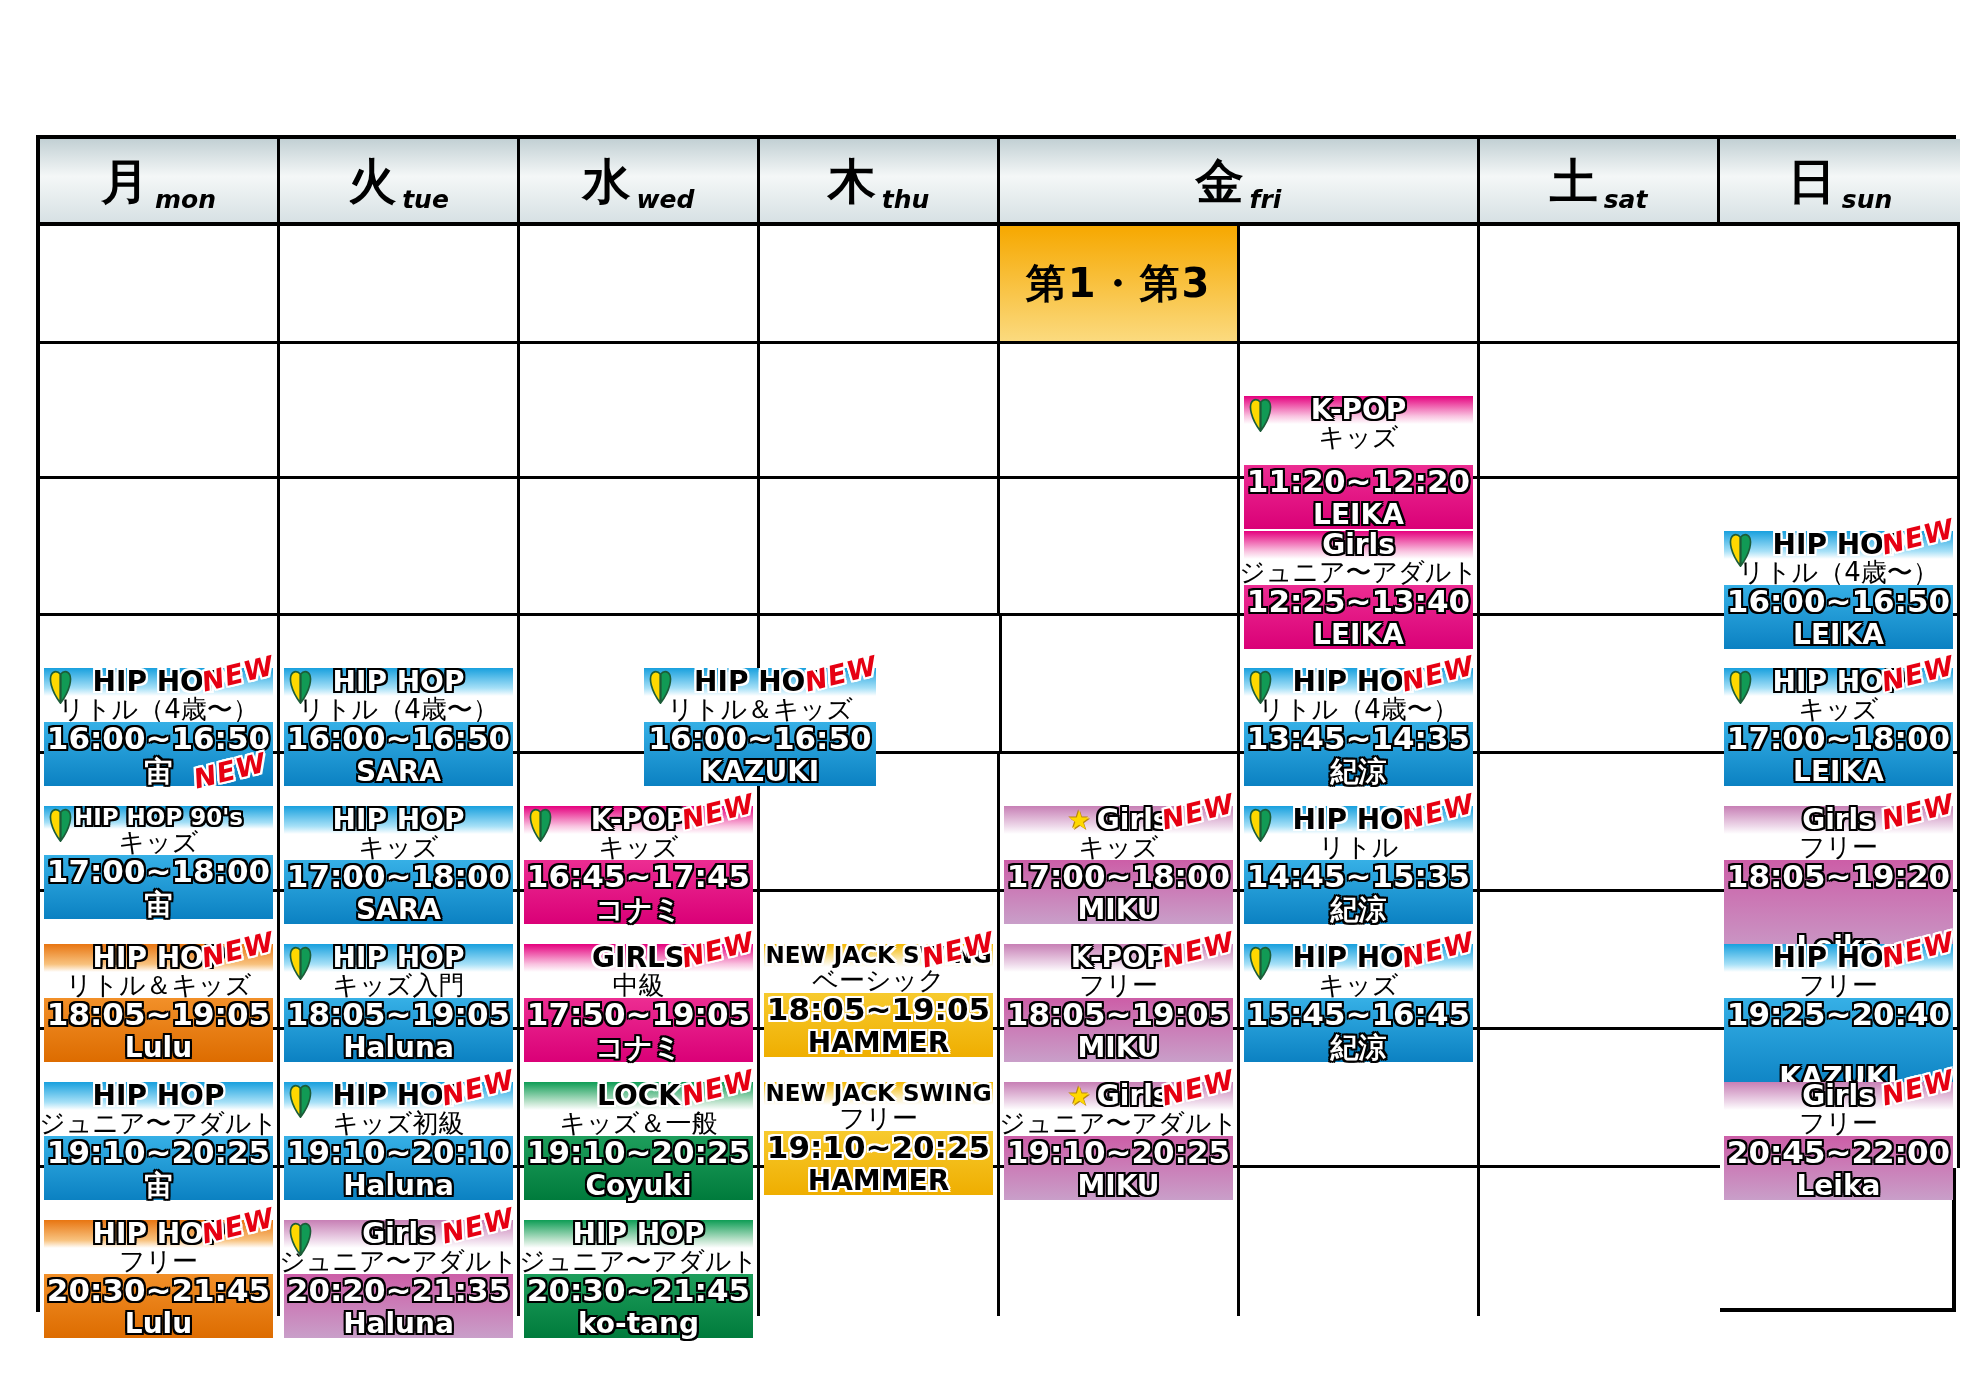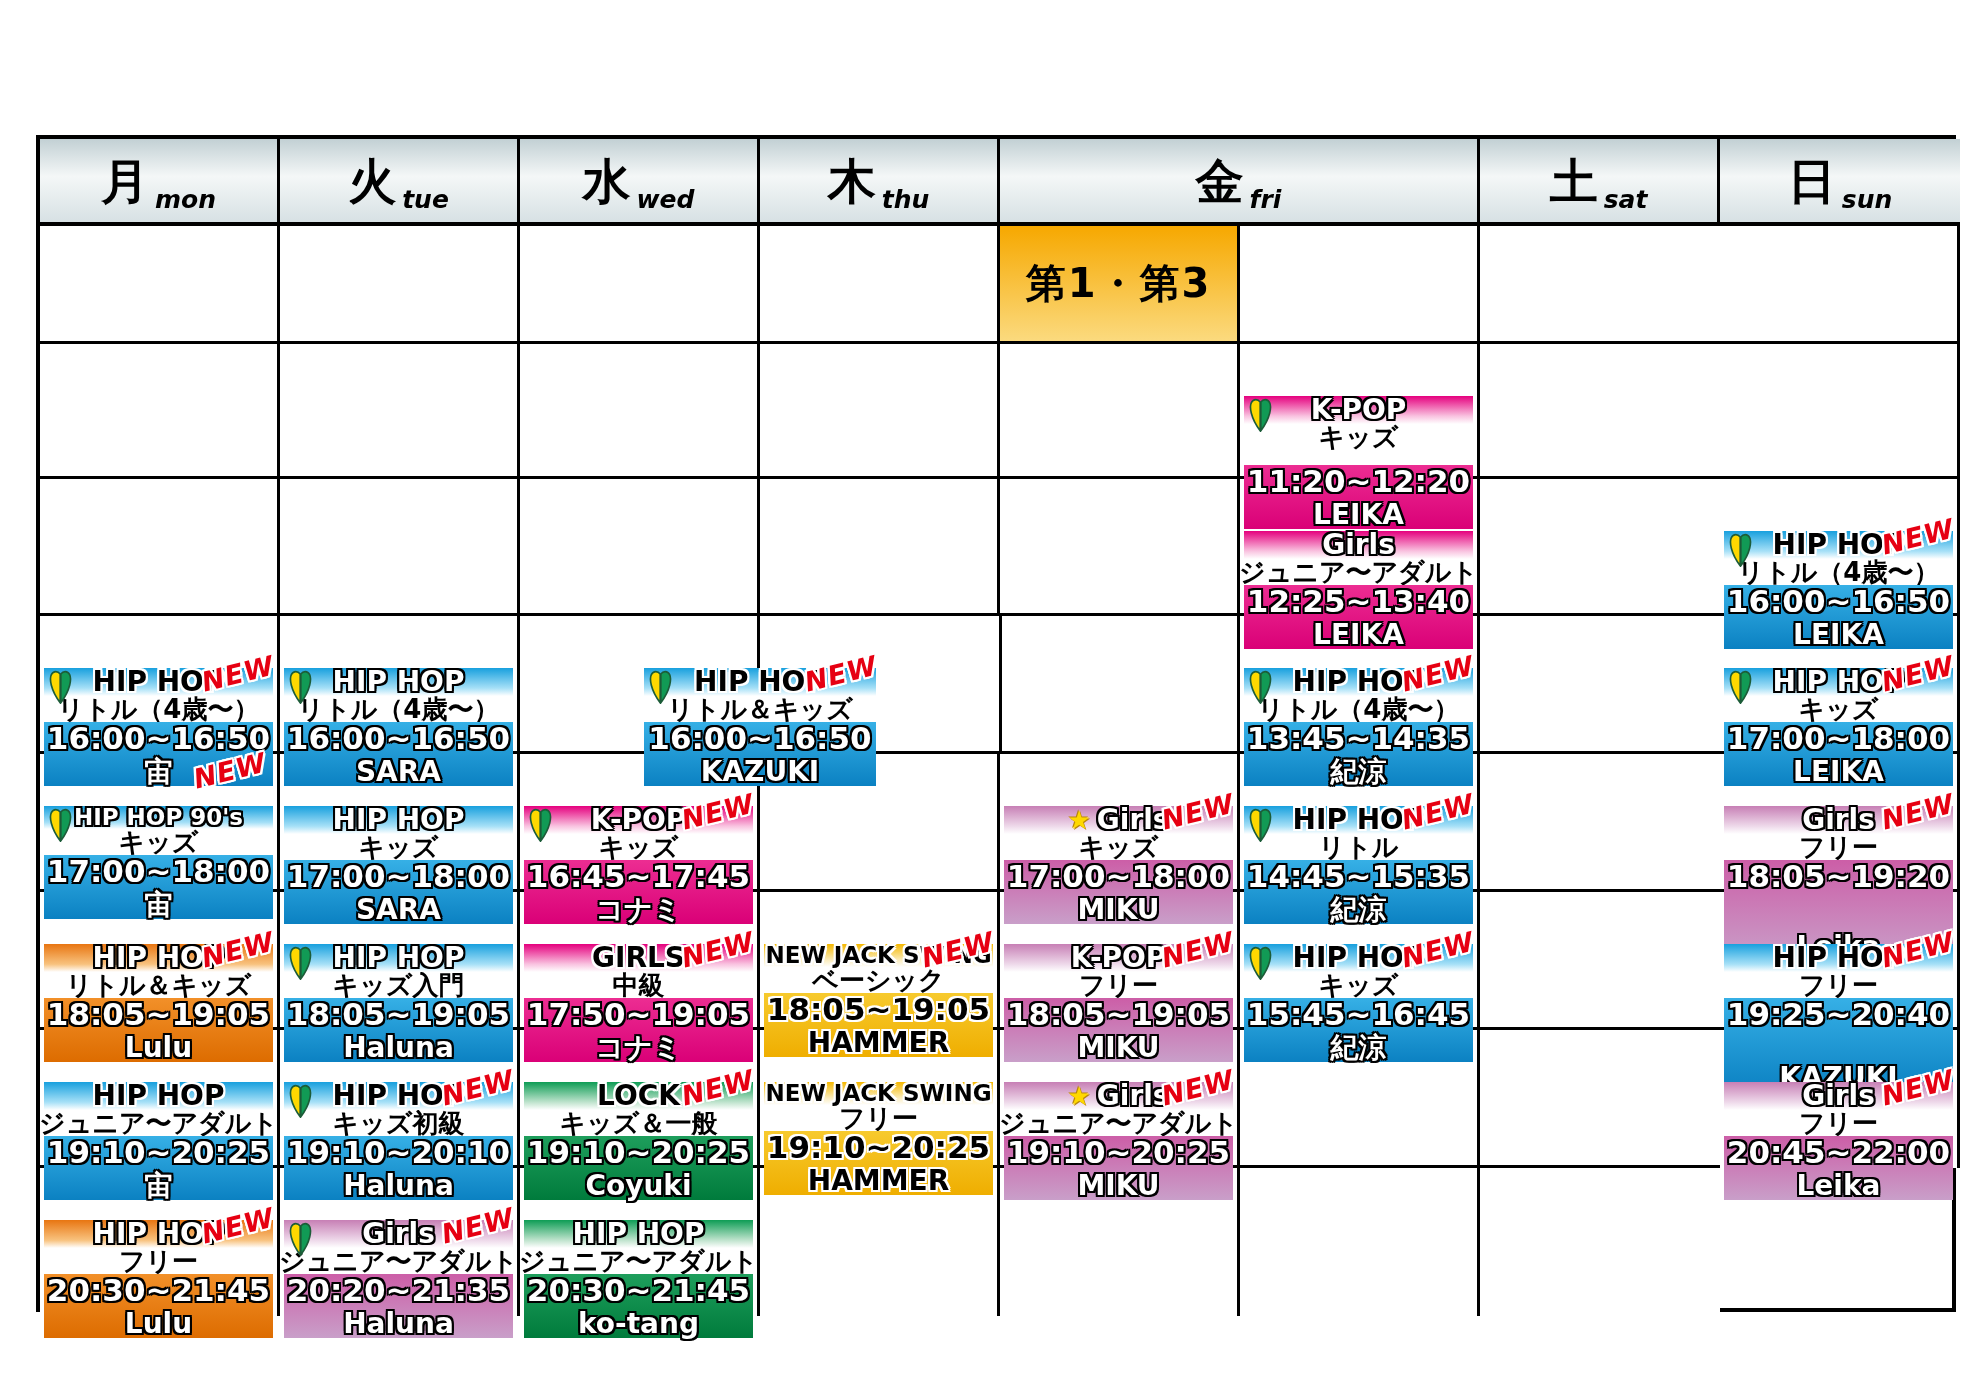--- a/index.html
+++ b/index.html
@@ -18,21 +18,21 @@
   .hcell .latin{font-size:25px;font-weight:bold;font-style:italic;color:#000;align-self:flex-end;margin-bottom:8px;}
   .subhdr{display:flex;align-items:center;justify-content:center;}
   .subhdr .wk{font-size:40px;font-weight:bold;color:#000;letter-spacing:2px;}
   .vline{position:absolute;left:50%;top:0;bottom:0;width:3px;background:#000;}
   .block{position:absolute;inset:4px;display:flex;flex-direction:column;z-index:2;}
   .block.centered{left:50%;transform:translateX(-50%);width:232px;inset:auto;top:4px;bottom:4px;}
   .b-title{position:relative;height:28%;display:flex;align-items:center;justify-content:center;gap:6px;margin-top:48px;}
   .b-title .txt{font-weight:bold;font-size:28px;white-space:nowrap;line-height:1;}
   .b-title .txt.small{font-size:23px;}
   .b-sub{height:25%;background:#fff;display:flex;align-items:center;justify-content:center;}
-  .b-sub .txt{font-weight:bold;font-size:26px;color:#000;white-space:nowrap;line-height:1;}
+  .b-sub .txt{font-weight:normal;font-size:26px;color:#000;white-space:nowrap;line-height:1;}
   .b-body{position:relative;flex:1;display:flex;flex-direction:column;align-items:center;justify-content:center;gap:2px;}
   .b-time{font-weight:bold;font-size:31px;line-height:1.05;white-space:nowrap;}
   .b-teacher{font-weight:bold;font-size:28px;line-height:1.05;white-space:nowrap;}
   .t-light{color:#fff;text-shadow:-2px -2px 0 #000,2px -2px 0 #000,-2px 2px 0 #000,2px 2px 0 #000,-2px 0 0 #000,2px 0 0 #000,0 -2px 0 #000,0 2px 0 #000;}
   .t-dark{color:#000;text-shadow:-2px -2px 0 #fff,2px -2px 0 #fff,-2px 2px 0 #fff,2px 2px 0 #fff,-2px 0 0 #fff,2px 0 0 #fff,0 -2px 0 #fff,0 2px 0 #fff;}
   .new{position:absolute;top:-10px;right:-2px;transform:rotate(-14deg);
        font-weight:bold;font-style:italic;font-size:27px;letter-spacing:1px;z-index:5;
        text-shadow:-2px -2px 0 #fff,2px -2px 0 #fff,-2px 2px 0 #fff,2px 2px 0 #fff,-2px 0 0 #fff,2px 0 0 #fff,0 -2px 0 #fff,0 2px 0 #fff;}
   .new.bottom{top:auto;bottom:0;right:6px;}
   .wakaba{position:absolute;left:4px;top:2px;height:34px;width:25px;z-index:4;}

